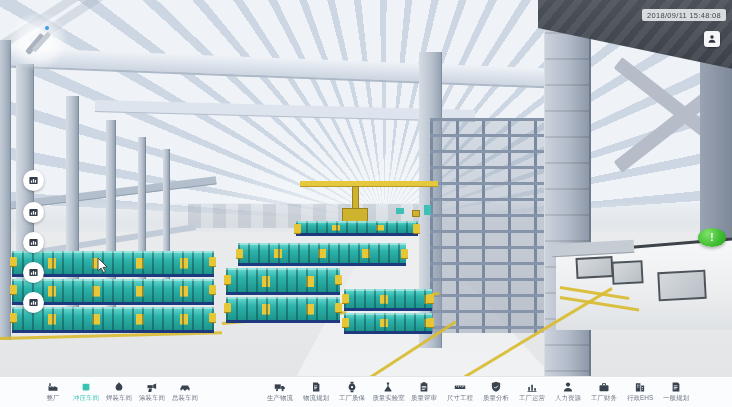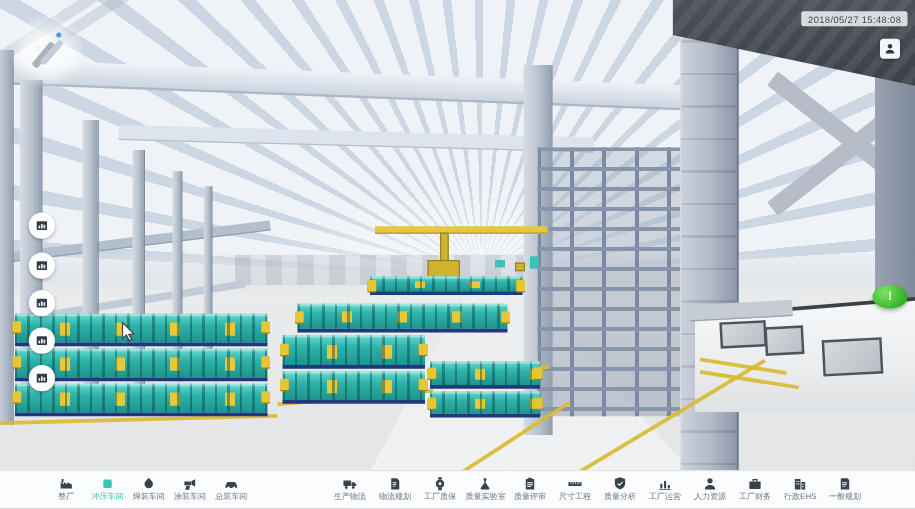--- a/index.html
+++ b/index.html
@@ -171,21 +171,21 @@
         </svg>
     </div>
   </div>
 
   <div class="abs logo">
     <div class="bar" style="left:24px;top:20px;width:6px;height:24px;background:#aab3bd;transform:rotate(40deg);"></div>
     <div class="bar" style="left:31px;top:18px;width:5px;height:24px;background:#c6cdd4;transform:rotate(42deg);"></div>
     <div class="bar" style="left:37px;top:14px;width:4px;height:4px;background:#3aa0e8;border-radius:50%;"></div>
   </div>
 
-  <div class="abs timestamp">2018/05/27 15:48:08</div>
+  <div class="abs timestamp">2018/09/11 15:48:08</div>
 
   <div class="abs user-btn">
     <span id="user-icon-slot" style="color: rgb(47, 54, 64);">
         <svg class="ic" viewBox="0 0 16 16" width="10" height="10" aria-hidden="true">
           <circle cx="8" cy="4.8" r="2.8"></circle>
           <path d="M2.5 14c0-3.2 2.4-4.8 5.5-4.8s5.5 1.6 5.5 4.8z"></path>
         </svg>
       </span>
   </div>
 

